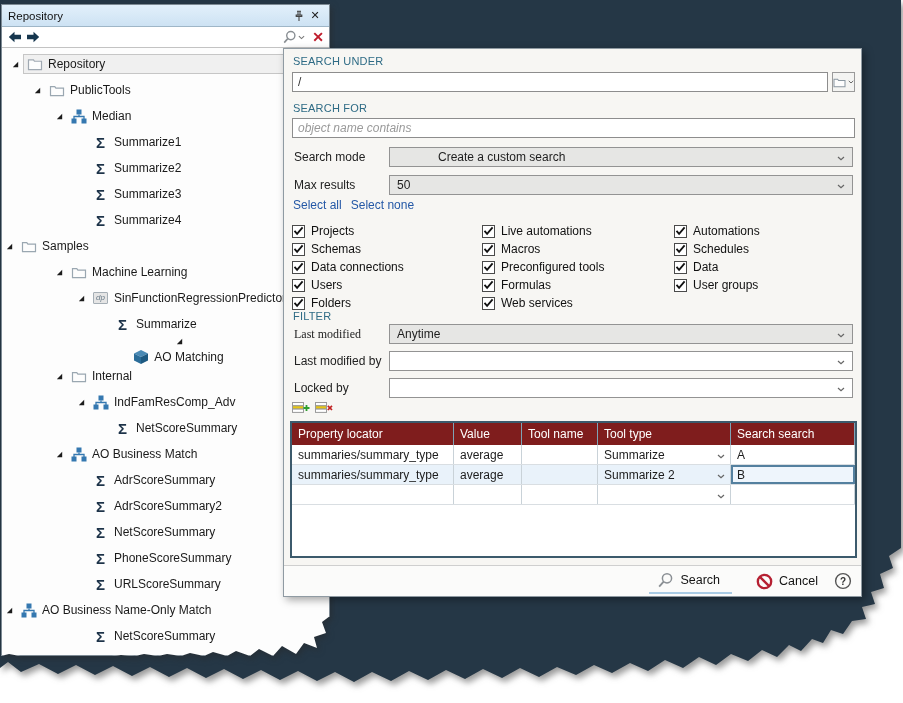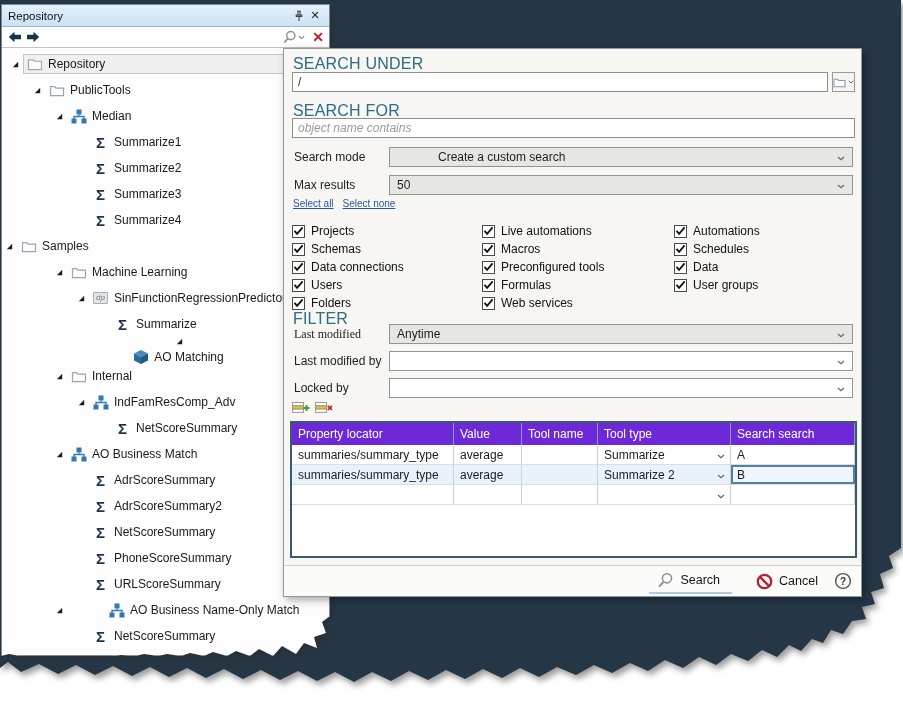--- a/index.html
+++ b/index.html
@@ -49,45 +49,45 @@
     min-width:0; white-space:nowrap; border:1px solid transparent; }
   .row-box.sel { background:#f0f0f0; border:1px solid #c6c6c6; }
   .icon { display:inline-flex; align-items:center; justify-content:center; width:17px; flex:none; }
   .sg { font-style:normal; font-weight:700; color:#1d3349; font-size:15px; line-height:1; }
   .dpb { font-style:italic; font-size:8px; color:#6c7d8a; border:1px solid #a5aeb5;
     background:#e5e5e5; padding:1px 2px; line-height:1; border-radius:1px; }
 
   
   .dialog { position:absolute; left:283px; top:48px; width:579px; height:549px; background:#f7f6f3;
     border:1px solid #8f9aa2; box-shadow:3px 3px 8px rgba(0,0,0,.35); z-index:3; font-size:12px; }
-  .sec-label { position:absolute; left:9px; font-size:16px; color:#2e6b85; letter-spacing:.2px; }
+  .sec-label { position:absolute; left:9px; font-size:11px; color:#2e6b85; letter-spacing:.2px; }
   .inp { position:absolute; height:20px; border:1px solid #8d8d8d; background:#fff;
     font:12px "Liberation Sans",sans-serif; color:#333; padding:0 5px; }
   .inp::placeholder { font-style:italic; color:#9a9a9a; }
   .mini-btn { position:absolute; height:20px; border:1px solid #9a9a9a; background:#f4f4f2;
     display:flex; align-items:center; justify-content:center; gap:2px; }
   .frow-label { position:absolute; left:10px; font-size:12px; color:#222; }
   .dd { position:absolute; left:105px; width:464px; height:20px; border:1px solid #939393;
     background:#e6e6e4; display:flex; align-items:center; padding:0 7px; color:#1d1d1d; }
   .dd.white { background:#fff; }
   .dd .chev { margin-left:auto; }
   .links { position:absolute; left:9px; top:149px; display:flex; gap:9px; }
-  .lnk { font-size:10px; color:#2458a6; text-decoration:underline; cursor:pointer; }
+  .lnk { font-size:12px; color:#2458a6; cursor:pointer; }
   .chk-area { position:absolute; left:0; top:163px; width:579px; height:93px; }
   .chk-col { position:absolute; top:0; display:flex; flex-direction:column;margin-top:10px; }
   .chk-row { height:18px; display:flex; align-items:center; gap:6px; }
   .cb { width:13px; height:13px; background:#fff; border:1px solid #4a4a4a; display:flex;
     align-items:center; justify-content:center; flex:none; }
   .chk-label { color:#111; }
 
   
   .crit-icons { position:absolute; left:8px; top:352px; display:flex; gap:5px; }
   .tbl { position:absolute; left:6px; top:372px; width:567px; height:137px; background:#fff;
     border:2px solid #3c5a6c; overflow:hidden; }
-  .thead { display:flex; height:22px; background:#6d28d9; }
+  .thead { display:flex; height:22px; background:#7f1d1d; }
   .th { color:#fff; font-size:12px; display:flex; align-items:center; padding:0 6px;
     border-right:1px solid #7fa3b6; }
   .tr { display:flex; height:20px; background:#fff; border-bottom:1px solid #d9dee2; }
   .tr.hl { background:#e9f2fa; }
   .td { display:flex; align-items:center; padding:0 6px; border-right:1px solid #c9d2d8;
     color:#1c1c1c; position:relative; }
   .td .chev { position:absolute; right:5px; }
   .td.focus { border:2px solid #54809f; background:#eef5fc; padding:0 4px; }
 
   
@@ -402,21 +402,21 @@
           </div>
           <div class="tree-row" style="padding-left: 72px;">
             <span class="arrow"></span>
             <span class="row-box">
               <span class="icon">
                 <i class="sg">Σ</i>
               </span>
               <span class="tree-label">URLScoreSummary</span>
             </span>
           </div>
-          <div class="tree-row" style="padding-left: 50px; gap: 38px;">
+          <div class="tree-row" style="">
             <span class="arrow">
               <svg width="9" height="9" viewBox="0 0 10 10">
                 <polygon points="8,2 8,8 2,8" fill="#1c1c1c"></polygon>
               </svg>
             </span>
             <span class="row-box">
               <span class="icon">
                 <svg width="16" height="15" viewBox="0 0 16 15">
                   <path d="M8 5.5 V7.5 M3 10 V7.5 H13 V10" stroke="#3578b0" stroke-width="1.3" fill="none"></path>
                   <g fill="#3578b0">

